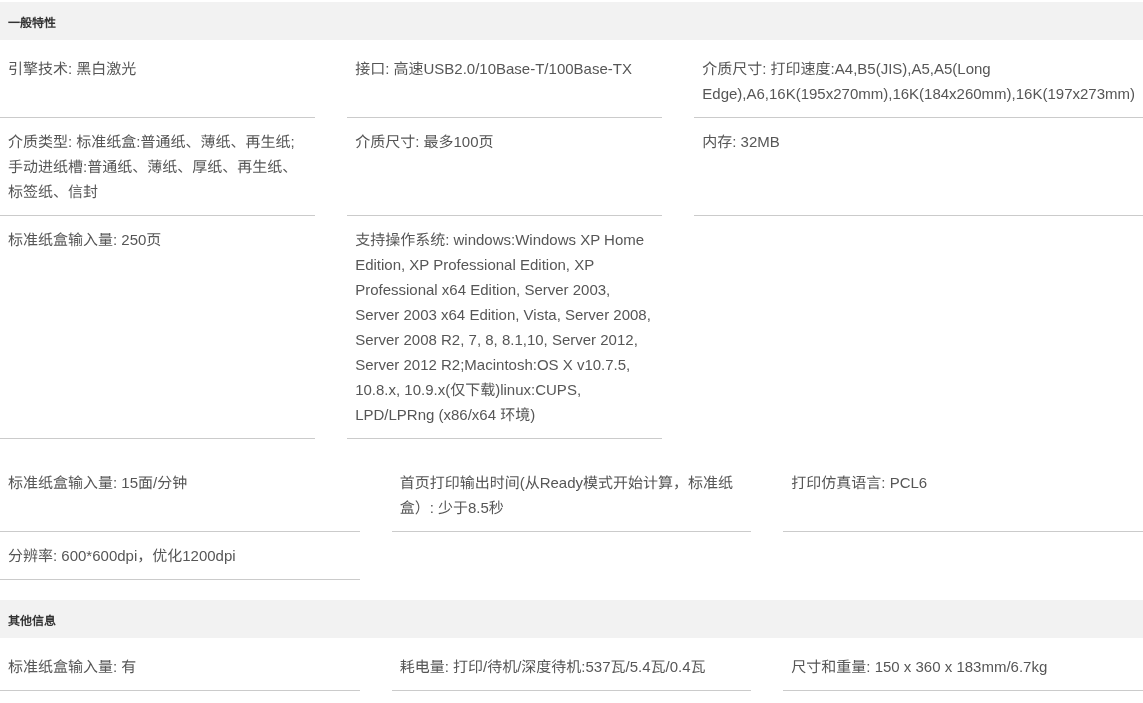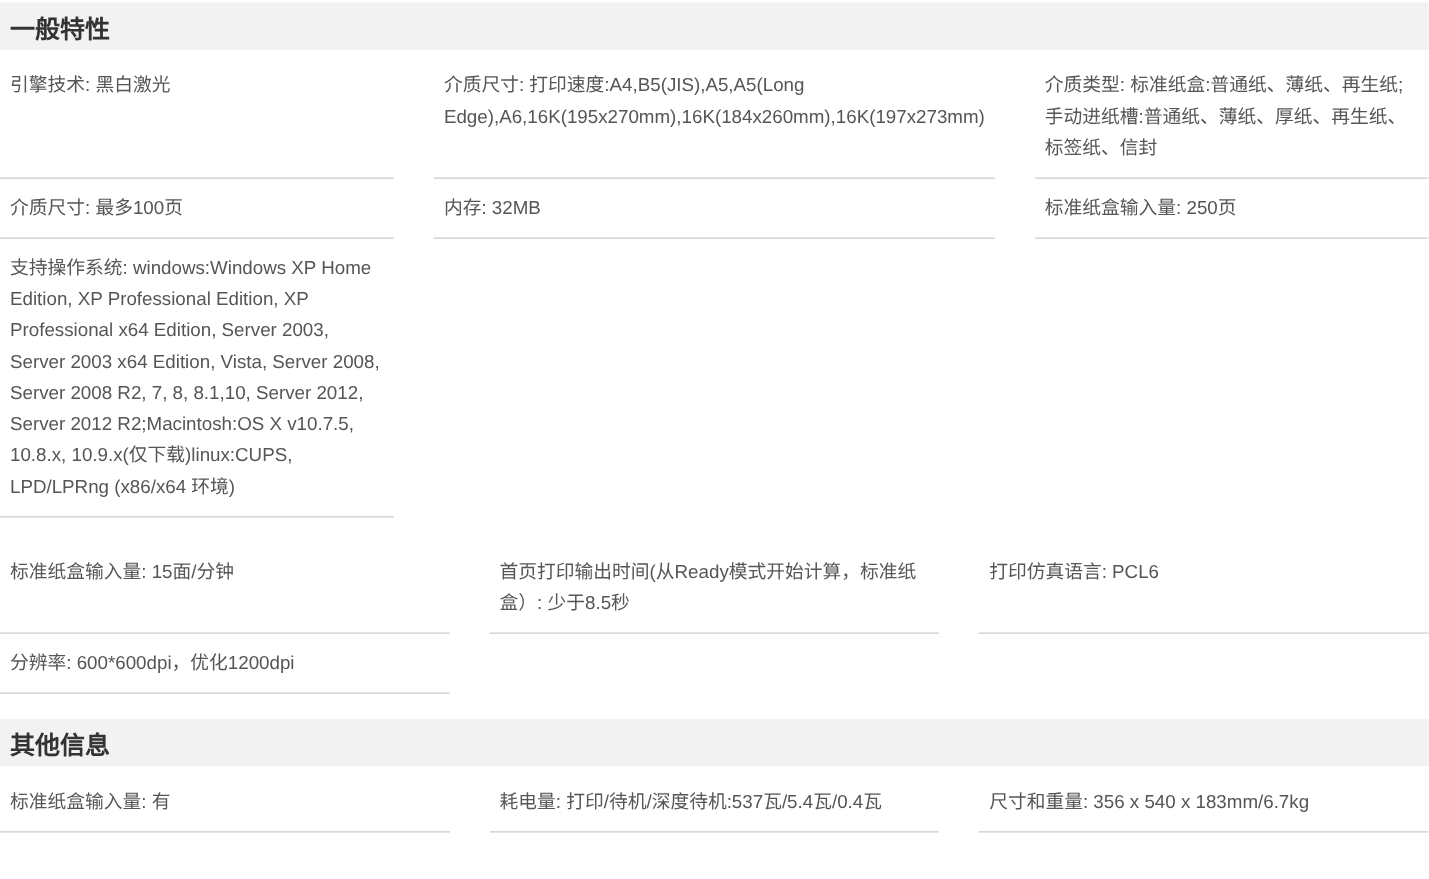--- a/index.html
+++ b/index.html
@@ -23,21 +23,21 @@
   .spec-section{margin:0;}
   .spec-section + .spec-section{margin-top:20px;}
   .section-header{
     background:var(--header-bg);
     height:38px;
     display:flex;
     align-items:center;
     padding:0 8px;
   }
   .section-title{
-    font-size:20px;
+    font-size:12px;
     font-weight:bold;
     color:var(--header-text);
   }
   .section-body{
     display:grid;
     grid-template-columns:1fr 1fr 1fr;
     column-gap:32px;
     margin-top:5px;
   }
   .spec-cell{
@@ -53,20 +53,21 @@
 </head>
 <body>
 
 <main class="spec-page" id="spec-root">
   <section class="spec-section">
     <div class="section-header">
       <span class="section-title">一般特性</span>
     </div>
     <div class="section-body">
         <div class="spec-cell"><span>引擎技术: 黑白激光</span></div>
+        <div class="spec-cell"><span>接口: 高速USB2.0/10Base-T/100Base-TX</span></div>
         <div class="spec-cell"><span>介质尺寸: 打印速度:A4,B5(JIS),A5,A5(Long Edge),A6,16K(195x270mm),16K(184x260mm),16K(197x273mm)</span></div>
         <div class="spec-cell"><span>介质类型: 标准纸盒:普通纸、薄纸、再生纸;手动进纸槽:普通纸、薄纸、厚纸、再生纸、标签纸、信封</span></div>
         <div class="spec-cell"><span>介质尺寸: 最多100页</span></div>
         <div class="spec-cell"><span>内存: 32MB</span></div>
         <div class="spec-cell"><span>标准纸盒输入量: 250页</span></div>
         <div class="spec-cell"><span>支持操作系统: windows:Windows XP Home Edition, XP Professional Edition, XP Professional x64 Edition, Server 2003, Server 2003 x64 Edition, Vista, Server 2008, Server 2008 R2, 7, 8, 8.1,10, Server 2012, Server 2012 R2;Macintosh:OS X v10.7.5, 10.8.x, 10.9.x(仅下载)linux:CUPS, LPD/LPRng (x86/x64 环境)</span></div>
       </div>
   </section>
 
   <section class="spec-section">
@@ -79,16 +80,16 @@
       </div>
   </section>
 
   <section class="spec-section">
     <div class="section-header">
       <span class="section-title">其他信息</span>
     </div>
     <div class="section-body">
         <div class="spec-cell"><span>标准纸盒输入量: 有</span></div>
         <div class="spec-cell"><span>耗电量: 打印/待机/深度待机:537瓦/5.4瓦/0.4瓦</span></div>
-        <div class="spec-cell"><span>尺寸和重量: 356 x 540 x 183mm/6.7kg</span></div>
+        <div class="spec-cell"><span>尺寸和重量: 150 x 360 x 183mm/6.7kg</span></div>
       </div>
   </section>
 </main>
 
 </body></html>

